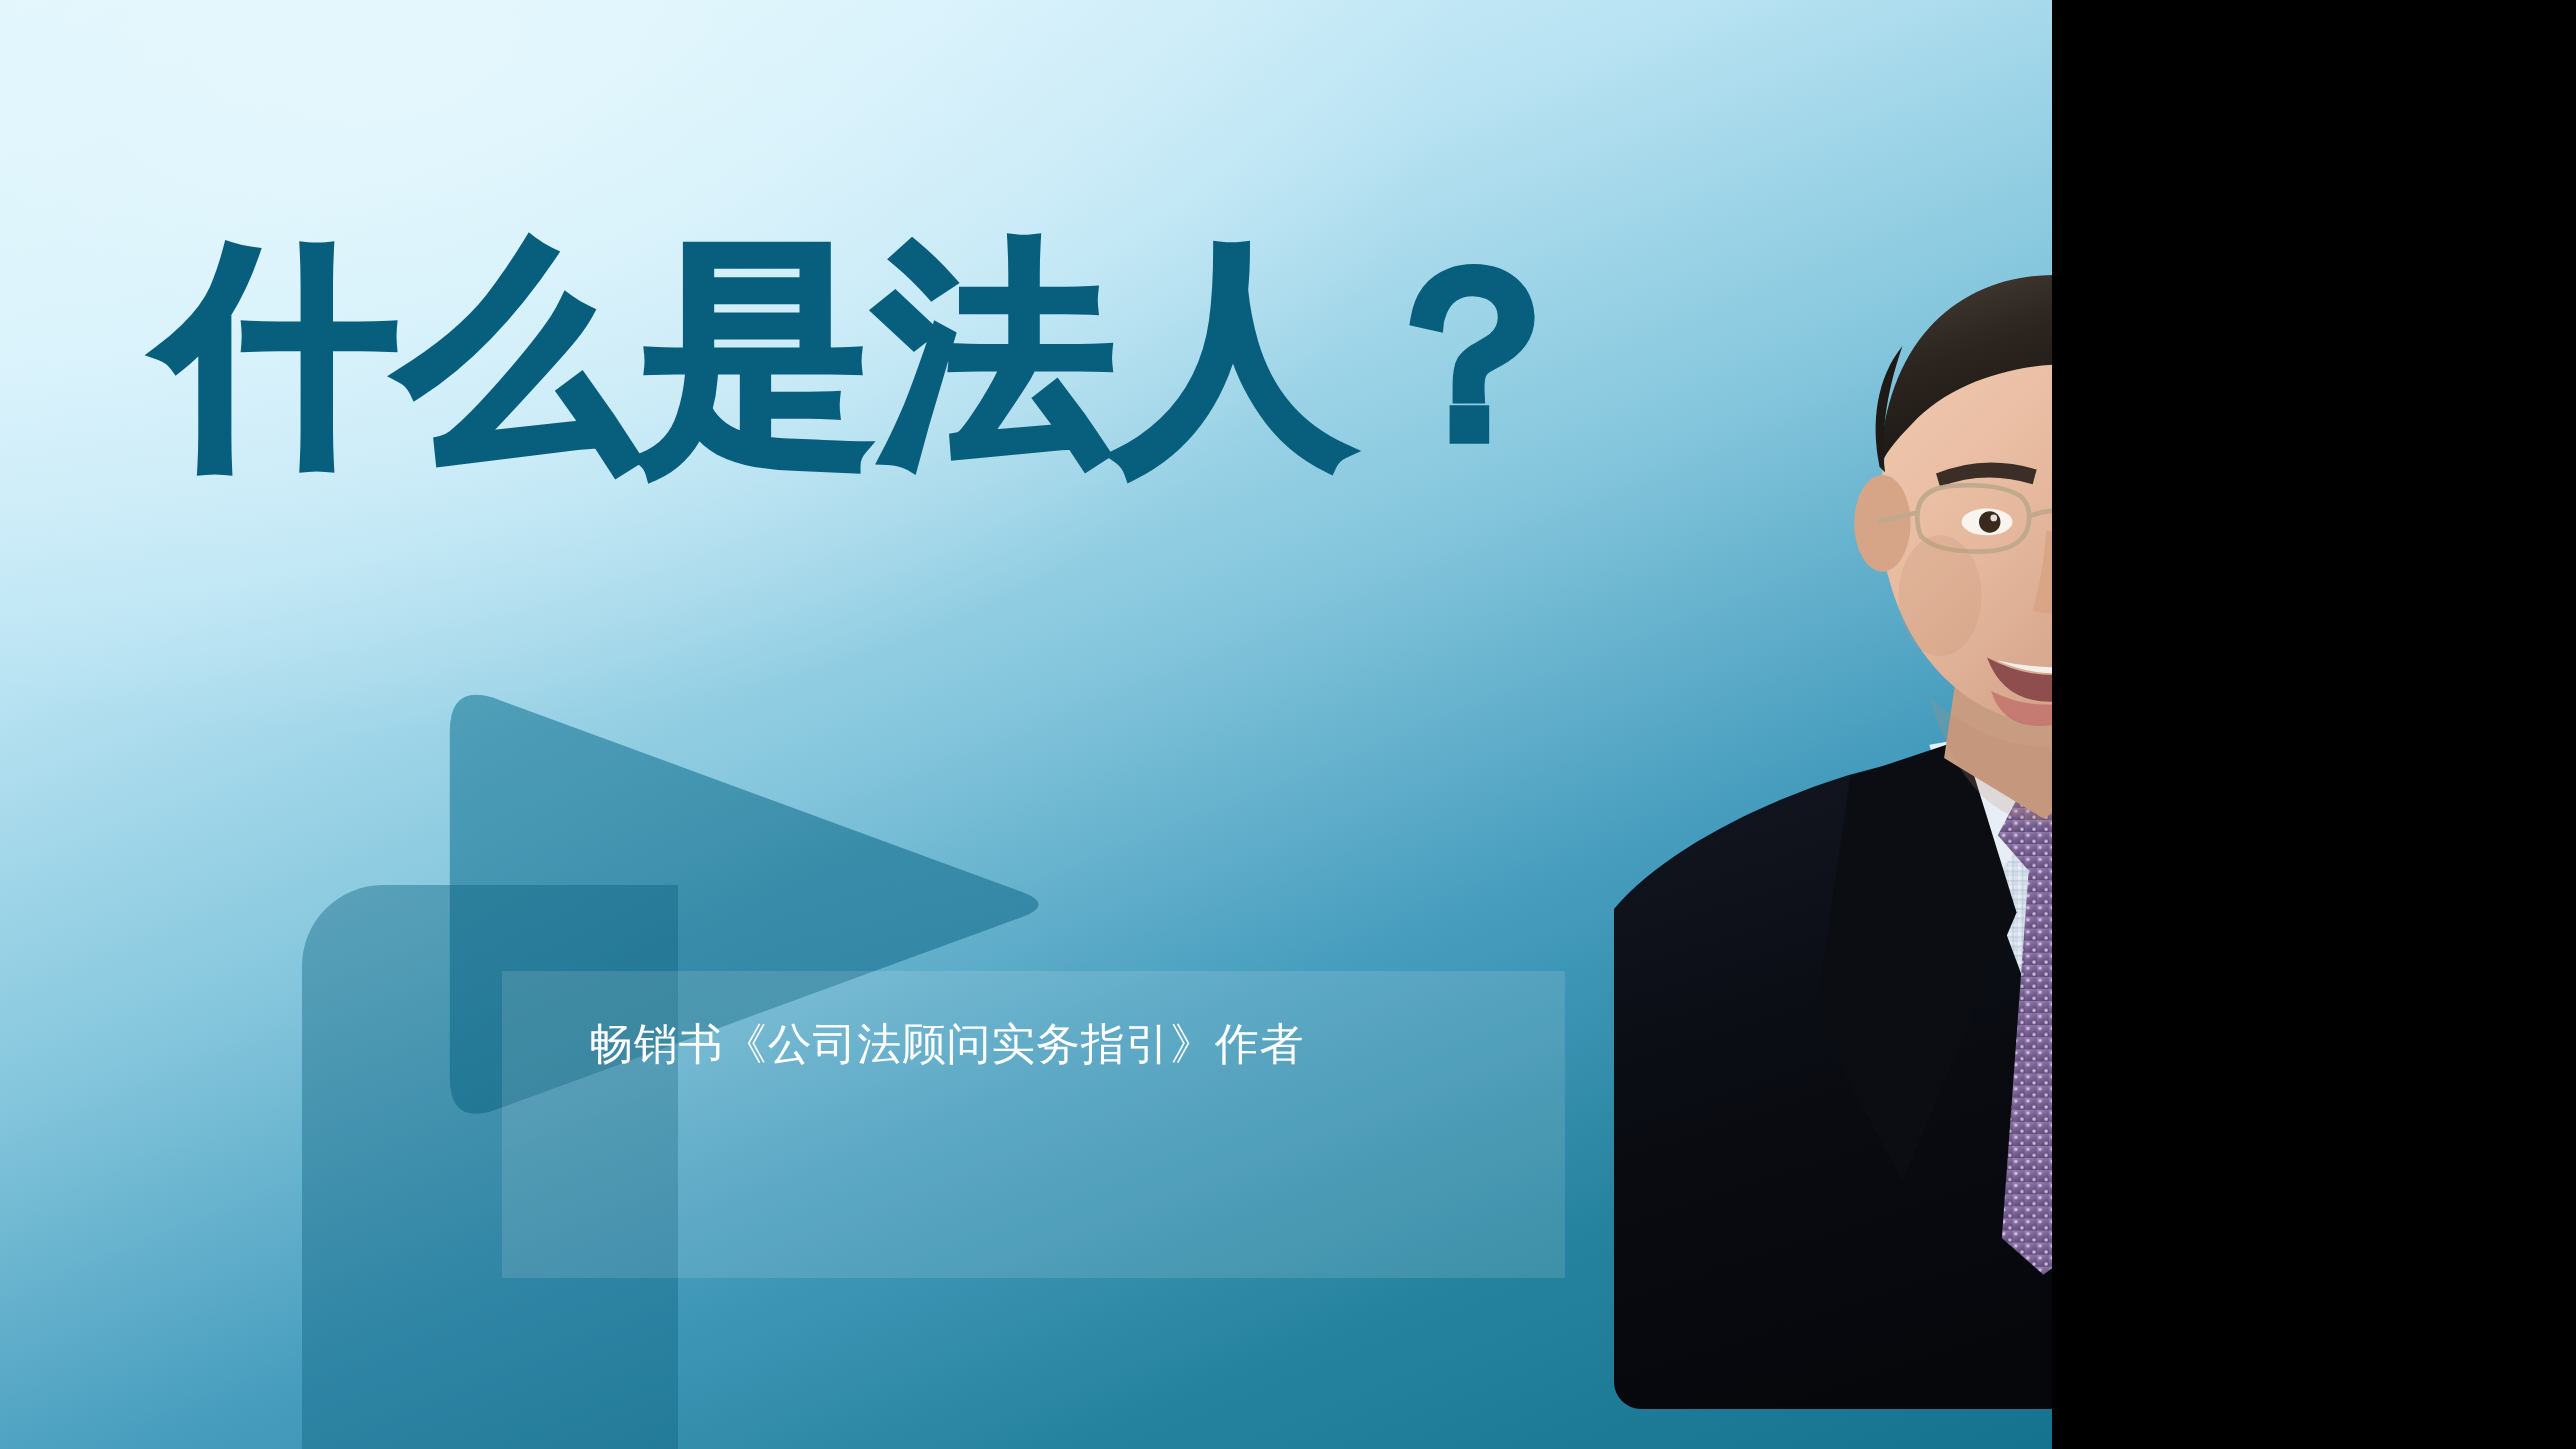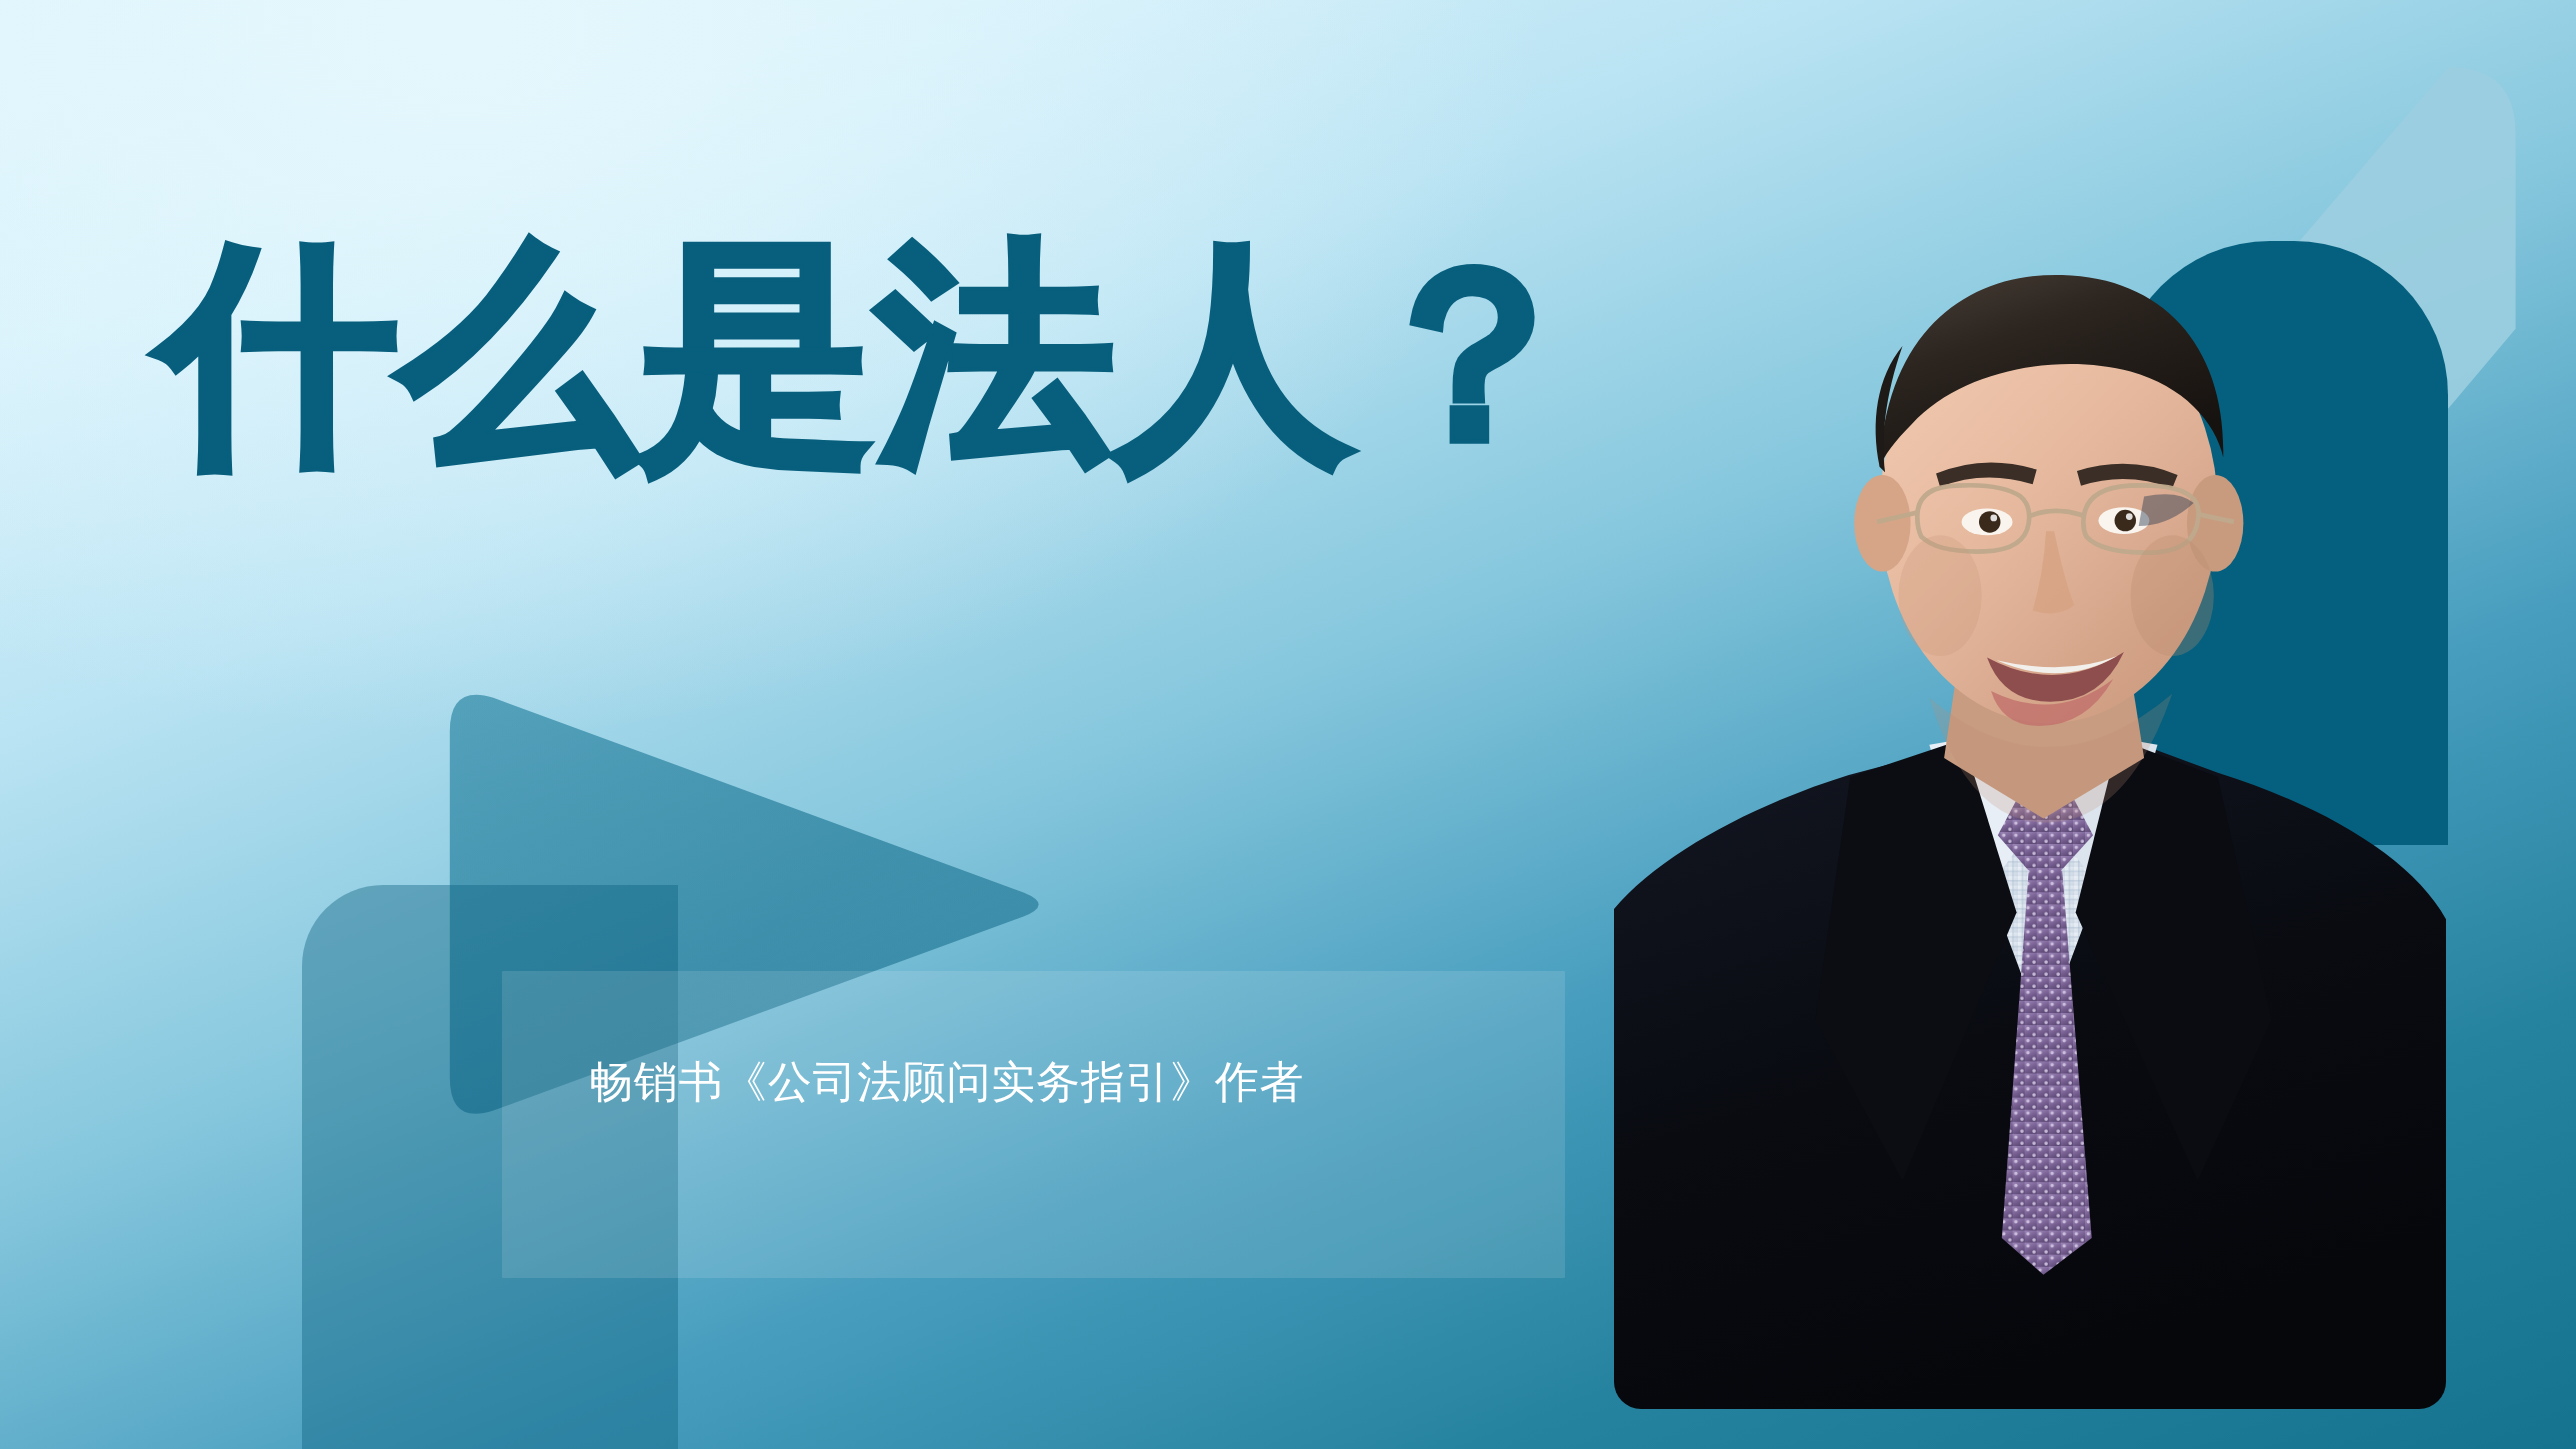--- a/index.html
+++ b/index.html
@@ -2,21 +2,21 @@
 <html style="font-size:10.7px"><head>
 <meta charset="utf-8">
 <style>
   html, body {
     margin: 0;
     padding: 0;
     background: #000;
   }
   #slide {
     position: relative;
-    width: 2576px;
+    width: 2052px;
     height: 1449px;
     overflow: hidden;
     font-family: "Liberation Sans", "DejaVu Sans", sans-serif;
     background:
       radial-gradient(ellipse 1744px 1140px at 18% 2%, #E4F7FD 0%, rgba(228,247,253,0) 62%),
       linear-gradient(158deg,
         #DFF5FC 0%,
         #D6F1FB 14%,
         #B9E3F3 30%,
         #86C7DD 48%,
@@ -102,21 +102,20 @@
 
   .bio {
     position: absolute;
     left: 589px; top: 1013px;
     color: #FFFFFF;
     font-size: 44px;
     font-weight: 500;
     line-height: 1.42;
     letter-spacing: 0.7px;
     white-space: nowrap;
-    margin-top: 38px;
   }
   .bio-line { display: block; }
 </style>
 </head>
 <body>
 
 <div id="slide">
 
   <div class="deco tr-chevron">
     <svg viewBox="0 0 830 700" preserveAspectRatio="none" aria-hidden="true">

